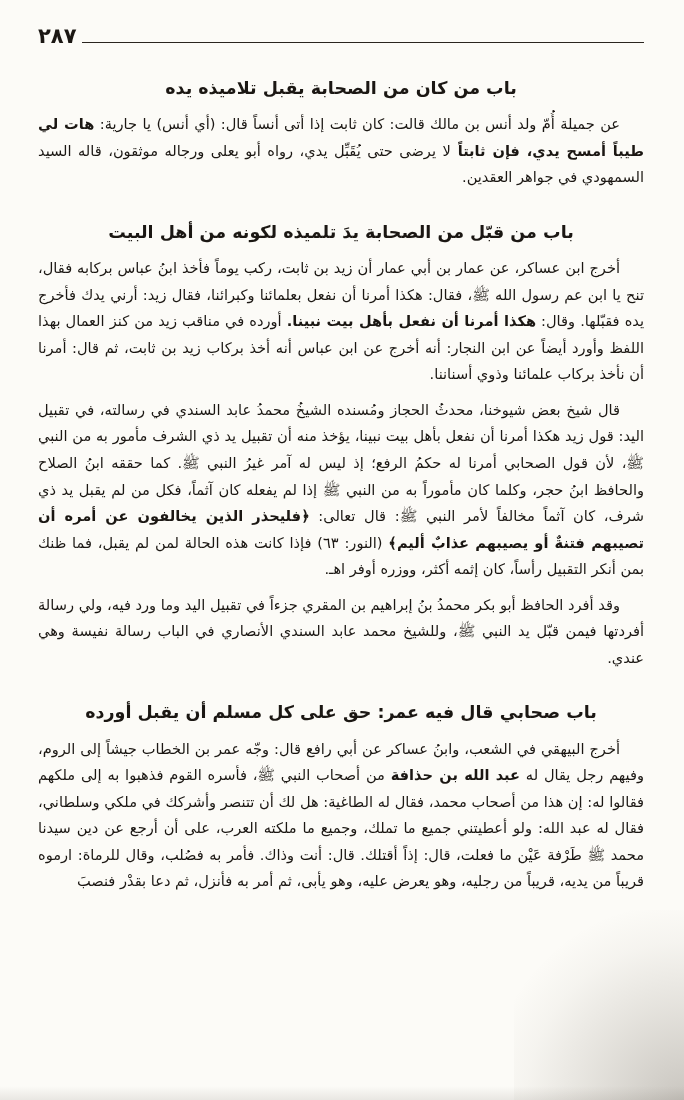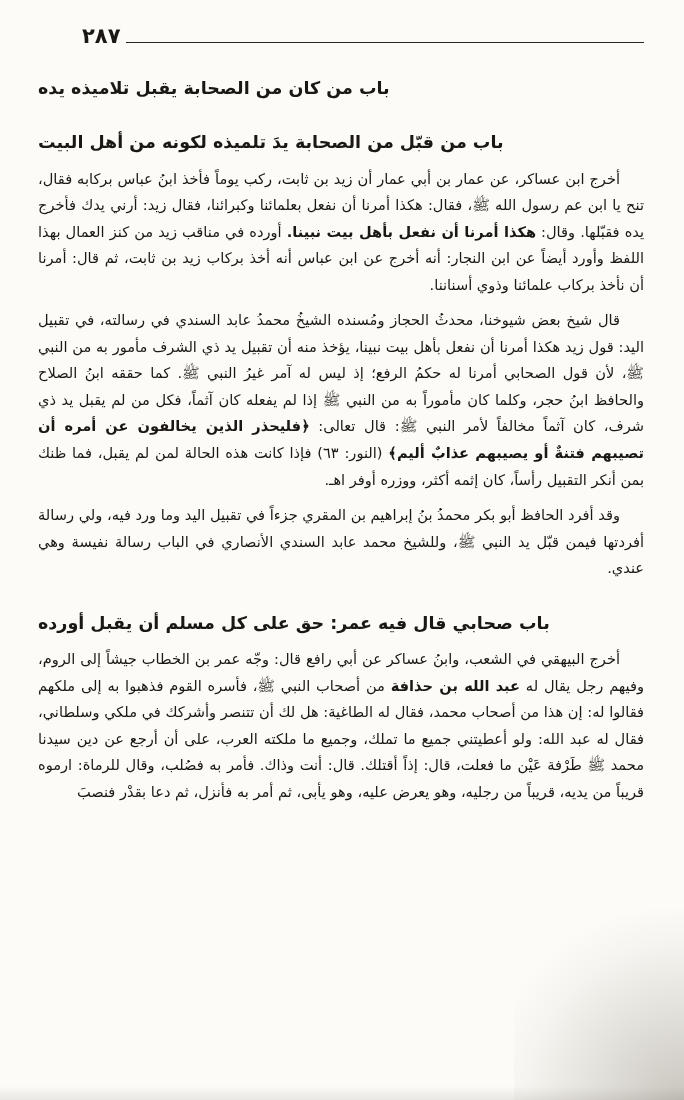--- a/index.html
+++ b/index.html
@@ -24,36 +24,35 @@
     direction: ltr;
     align-items: flex-end;
     gap: 6px;
     margin-bottom: 18px;
   }
   .page-number {
     font-size: 21px;
     font-weight: bold;
     letter-spacing: 1px;
     line-height: 1;
-    margin-left: 44px;
   }
   .header-rule {
     flex: 1;
     border-bottom: 1.6px solid #2a251f;
     margin-bottom: 4px;
     height: 0;
   }
   .book-title {
     font-size: 14.5px;
     font-weight: bold;
     line-height: 1.2;
     padding-bottom: 0px;
   }
   h2.bab {
-    text-align: left;
+    text-align: center;
     font-size: 17.5px;
     font-weight: bold;
     margin: 28px 0 10px 0;
     line-height: 1.5;
   }
   p.para {
     font-size: 14.6px;
     line-height: 1.82;
     text-align: justify;
     text-indent: 24px;
@@ -91,20 +90,21 @@
 
 <div class="page">
 
   <header class="page-header">
     <span class="page-number">٢٨٧</span>
     <span class="header-rule"></span>
   </header>
 
   <section>
     <h2 class="bab">باب من كان من الصحابة يقبل تلاميذه يده</h2>
+    <p class="para"><span>عن جميلة أُمّ ولد أنس بن مالك قالت: كان ثابت إذا أتى أنساً قال: (أي أنس) يا جارية: </span><b>هات لي طيباً أمسح يدي، فإن ثابتاً </b><span>لا يرضى حتى يُقَبِّل يدي، رواه أبو يعلى ورجاله موثقون، قاله السيد السمهودي في جواهر العقدين.</span></p>
   </section>
 
   <section>
     <h2 class="bab">باب من قبّل من الصحابة يدَ تلميذه لكونه من أهل البيت</h2>
     <p class="para"><span>أخرج ابن عساكر، عن عمار بن أبي عمار أن زيد بن ثابت، ركب يوماً فأخذ ابنُ عباس بركابه فقال، تنح يا ابن عم رسول الله ﷺ، فقال: هكذا أمرنا أن نفعل بعلمائنا وكبرائنا، فقال زيد: أرني يدك فأخرج يده فقبّلها. وقال: </span><b>هكذا أمرنا أن نفعل بأهل بيت نبينا.</b><span> أورده في مناقب زيد من كنز العمال بهذا اللفظ وأورد أيضاً عن ابن النجار: أنه أخرج عن ابن عباس أنه أخذ بركاب زيد بن ثابت، ثم قال: أمرنا أن نأخذ بركاب علمائنا وذوي أسناننا.</span></p>
     <p class="para"><span>قال شيخ بعض شيوخنا، محدثُ الحجاز ومُسنده الشيخُ محمدُ عابد السندي في رسالته، في تقبيل اليد: قول زيد هكذا أمرنا أن نفعل بأهل بيت نبينا، يؤخذ منه أن تقبيل يد ذي الشرف مأمور به من النبي ﷺ، لأن قول الصحابي أمرنا له حكمُ الرفع؛ إذ ليس له آمر غيرُ النبي ﷺ. كما حققه ابنُ الصلاح والحافظ ابنُ حجر، وكلما كان مأموراً به من النبي ﷺ إذا لم يفعله كان آثماً، فكل من لم يقبل يد ذي شرف، كان آثماً مخالفاً لأمر النبي ﷺ: قال تعالى: </span><b>﴿فليحذر الذين يخالفون عن أمره أن تصيبهم فتنةٌ أو يصيبهم عذابٌ أليم﴾</b><span> (النور: ٦٣) فإذا كانت هذه الحالة لمن لم يقبل، فما ظنك بمن أنكر التقبيل رأساً، كان إثمه أكثر، ووزره أوفر اهـ.</span></p>
     <p class="para"><span>وقد أفرد الحافظ أبو بكر محمدُ بنُ إبراهيم بن المقري جزءاً في تقبيل اليد وما ورد فيه، ولي رسالة أفردتها فيمن قبّل يد النبي ﷺ، وللشيخ محمد عابد السندي الأنصاري في الباب رسالة نفيسة وهي عندي.</span></p>
   </section>
 
   <section>

